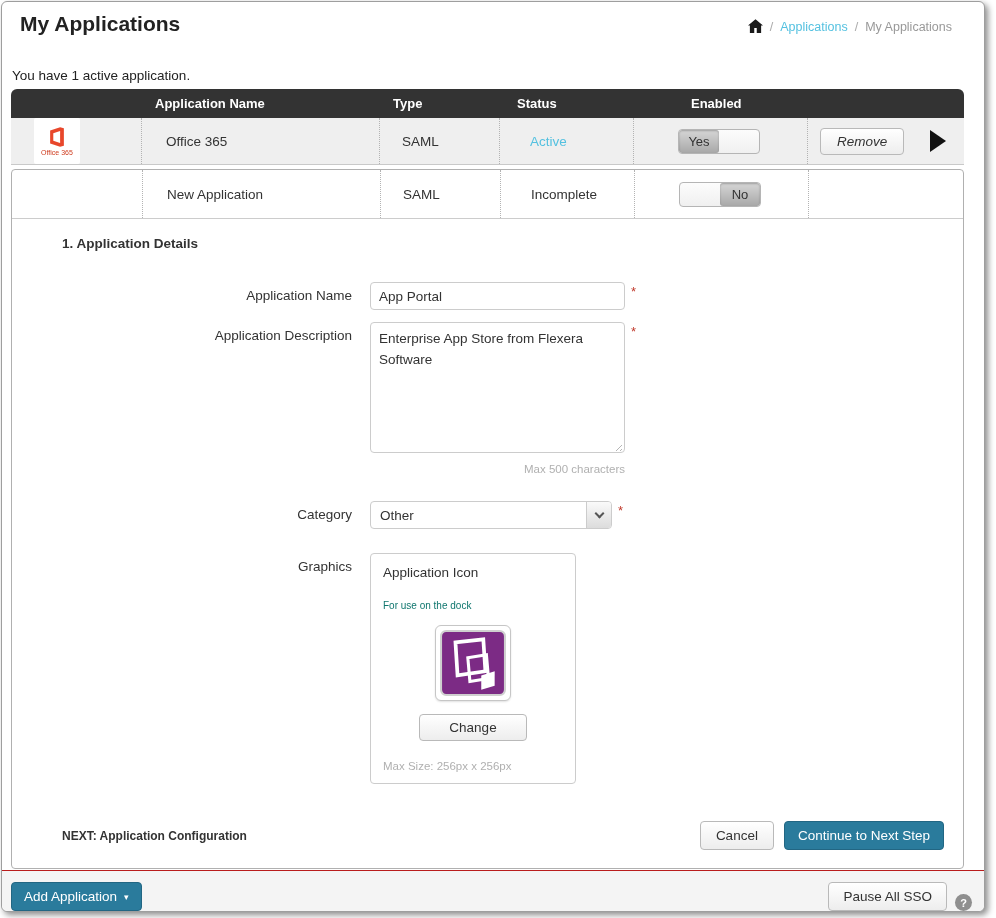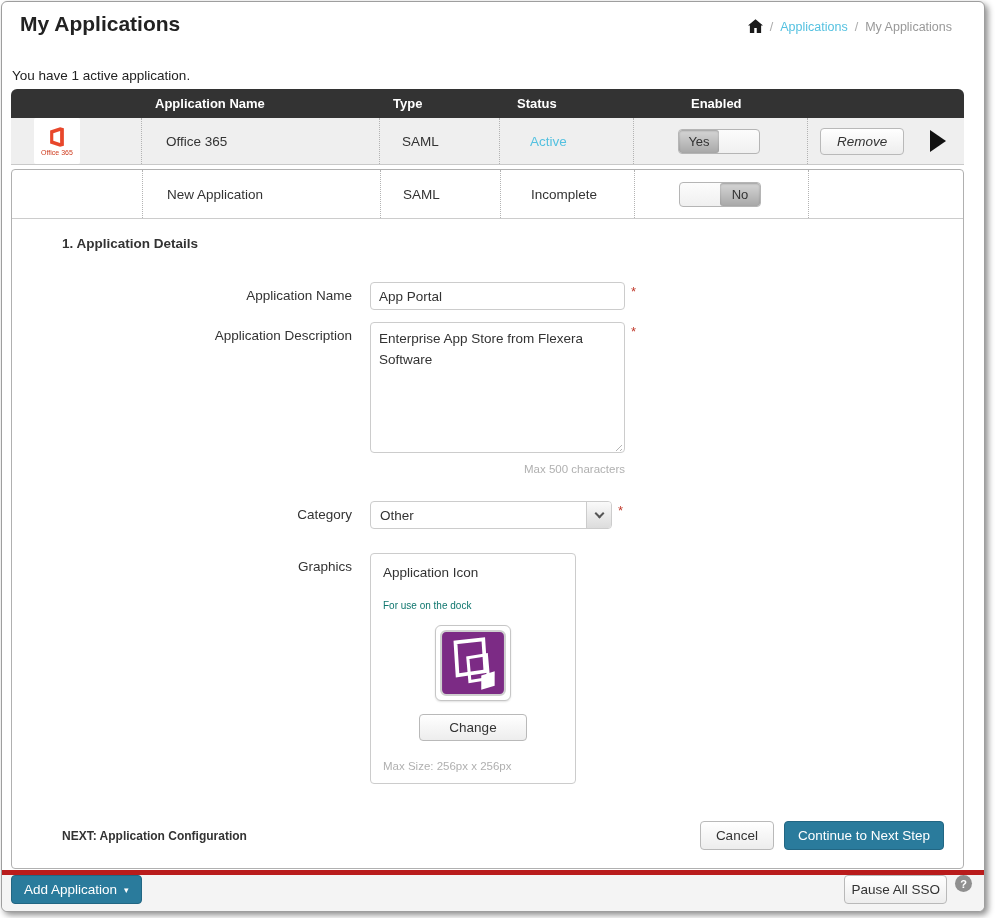--- a/index.html
+++ b/index.html
@@ -99,26 +99,26 @@
 
   .actions-row { display:flex; align-items:center; justify-content:space-between;
                  margin:37px 19px 0 50px; }
   .next-hint { font-size:12px; font-weight:bold; color:#333; }
   .btn-cancel { padding:6px 15px; }
   .btn-teal { padding:6px 13px; background:#2a7b9c; border:1px solid #226683; color:#fff; }
   .actions-buttons { display:flex; gap:10px; }
 
   
   .footer { position:absolute; left:0; right:0; bottom:0; height:41px; background:#f4f4f4;
-            border-top:5px solid #b91c1c; border-radius:0 0 6px 6px;
-            display:flex; align-items:flex-start; padding:0 12px 0 9px; }
+            border-top:1px solid #b91c1c; border-radius:0 0 6px 6px;
+            display:flex; align-items:flex-end; padding:0 12px 0 9px; }
   .btn-add { padding:6px 12px; }
   .caret { font-size:9px; margin-left:7px; }
   .footer-spacer { flex:1; }
-  .btn-pause { padding:6px 6px; }
+  .btn-pause { padding:6px 14px; }
   .help-icon { width:17px; height:17px; margin-left:8px; border-radius:50%; background:#8f8f8f;
                color:#fff; font-size:11px; font-weight:bold; display:flex; align-items:center;
                justify-content:center; cursor:pointer; }
 </style>
 </head>
 <body>
 
 <div class="page">
 
   <div class="page-title">My Applications</div>

